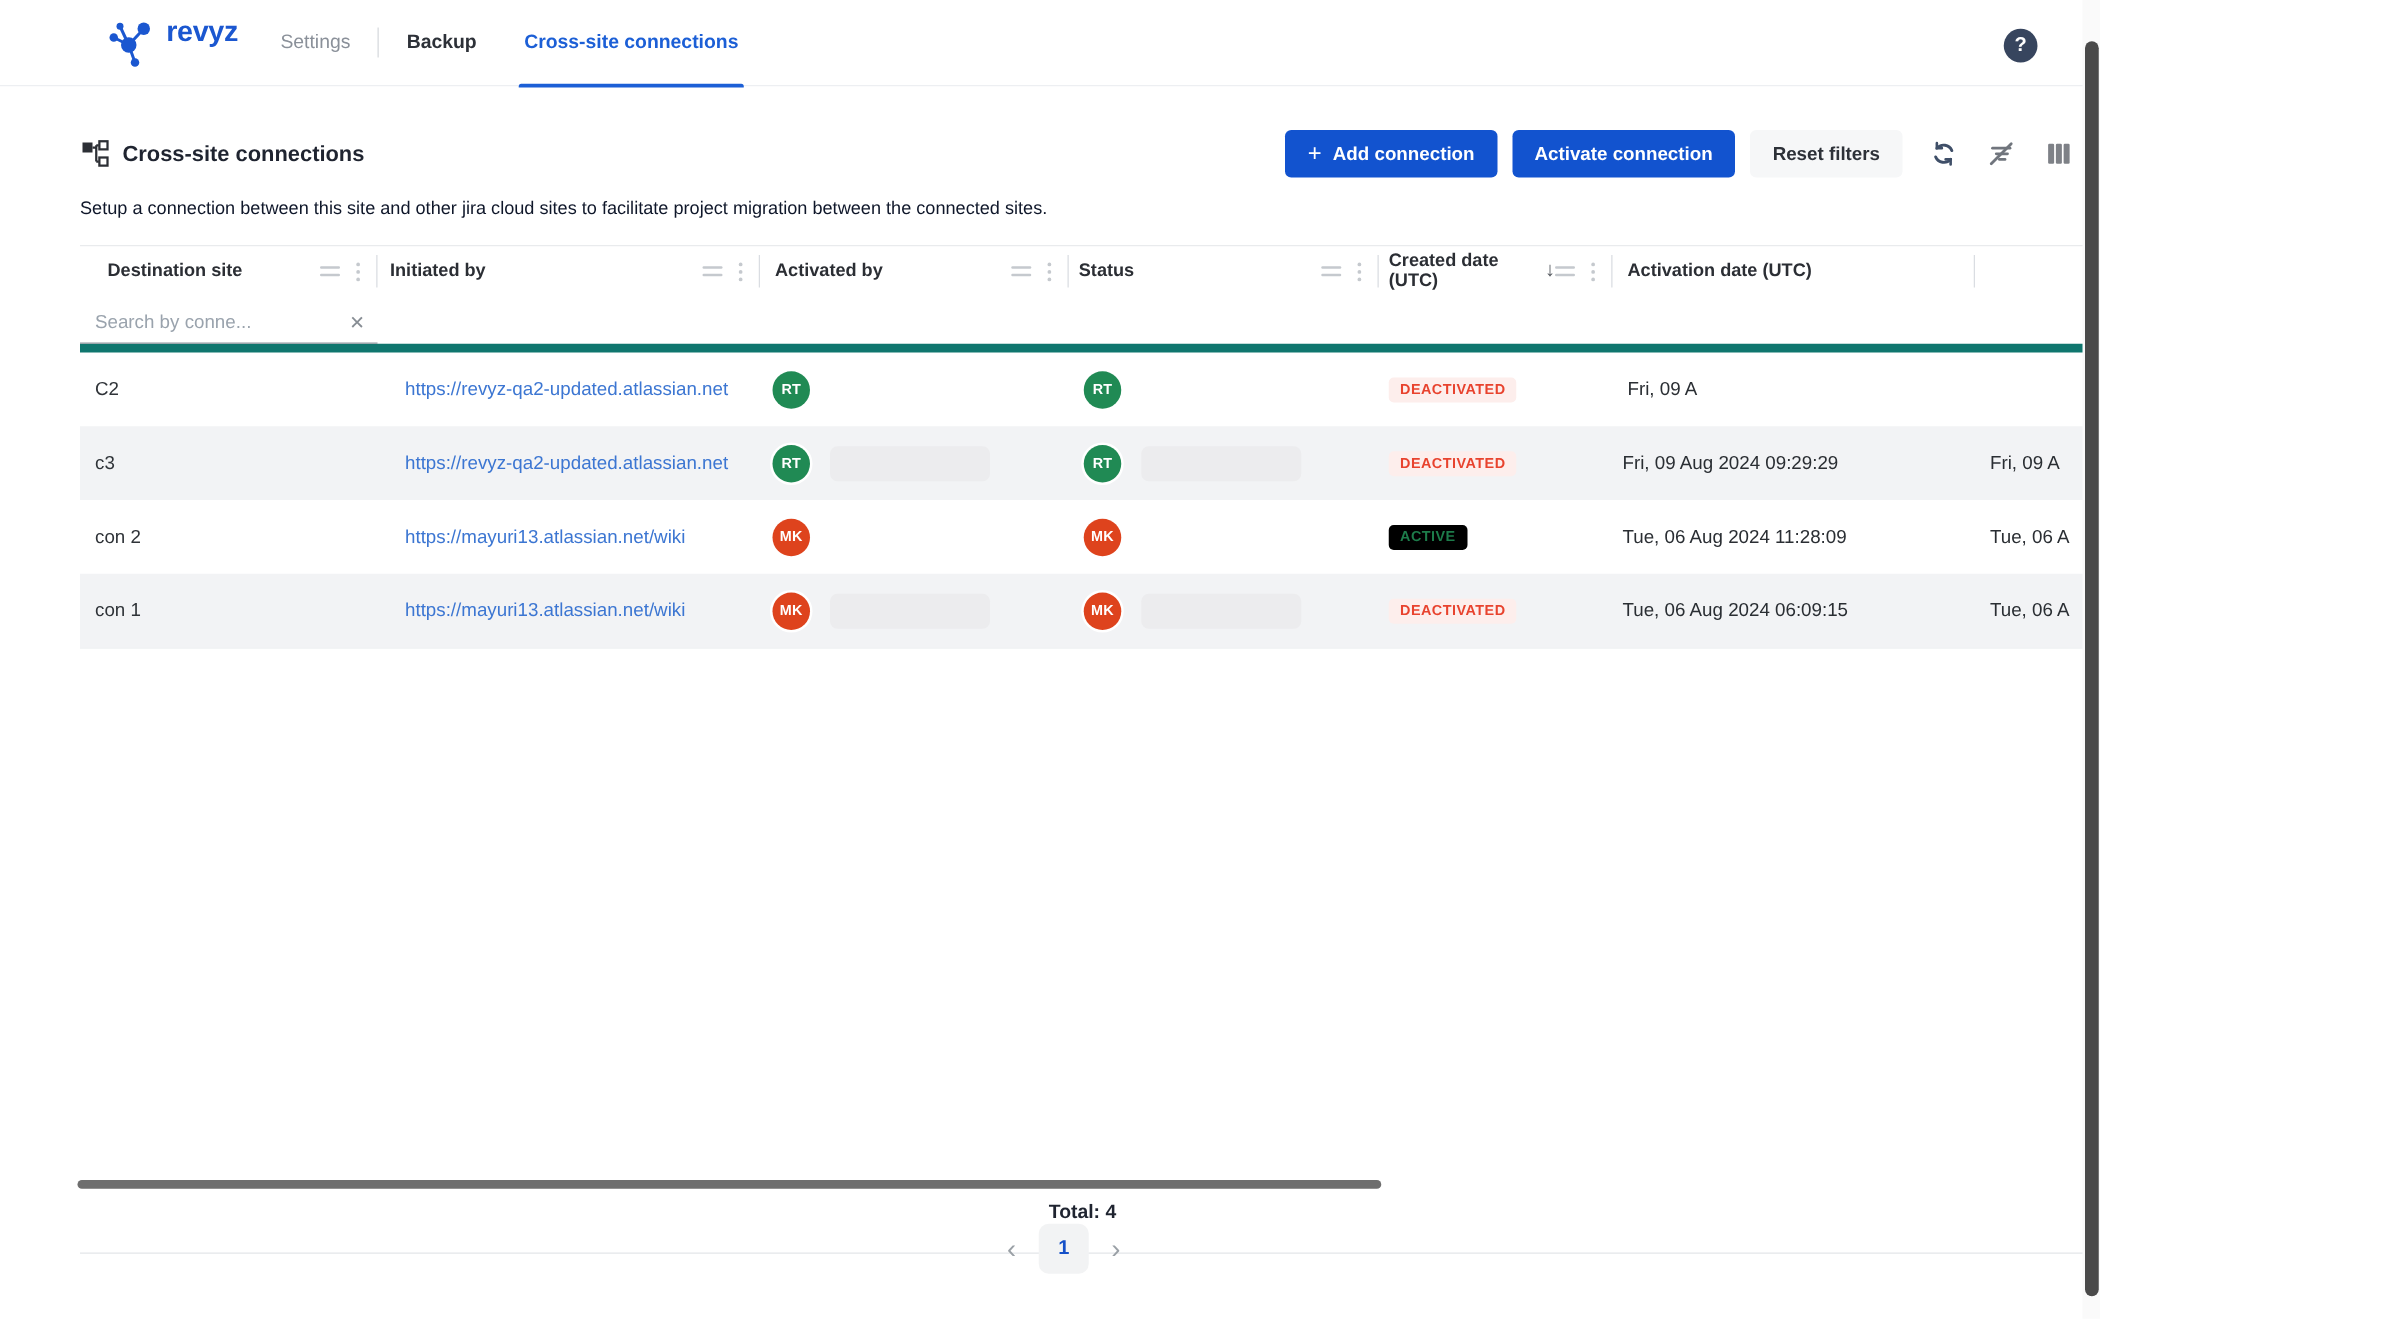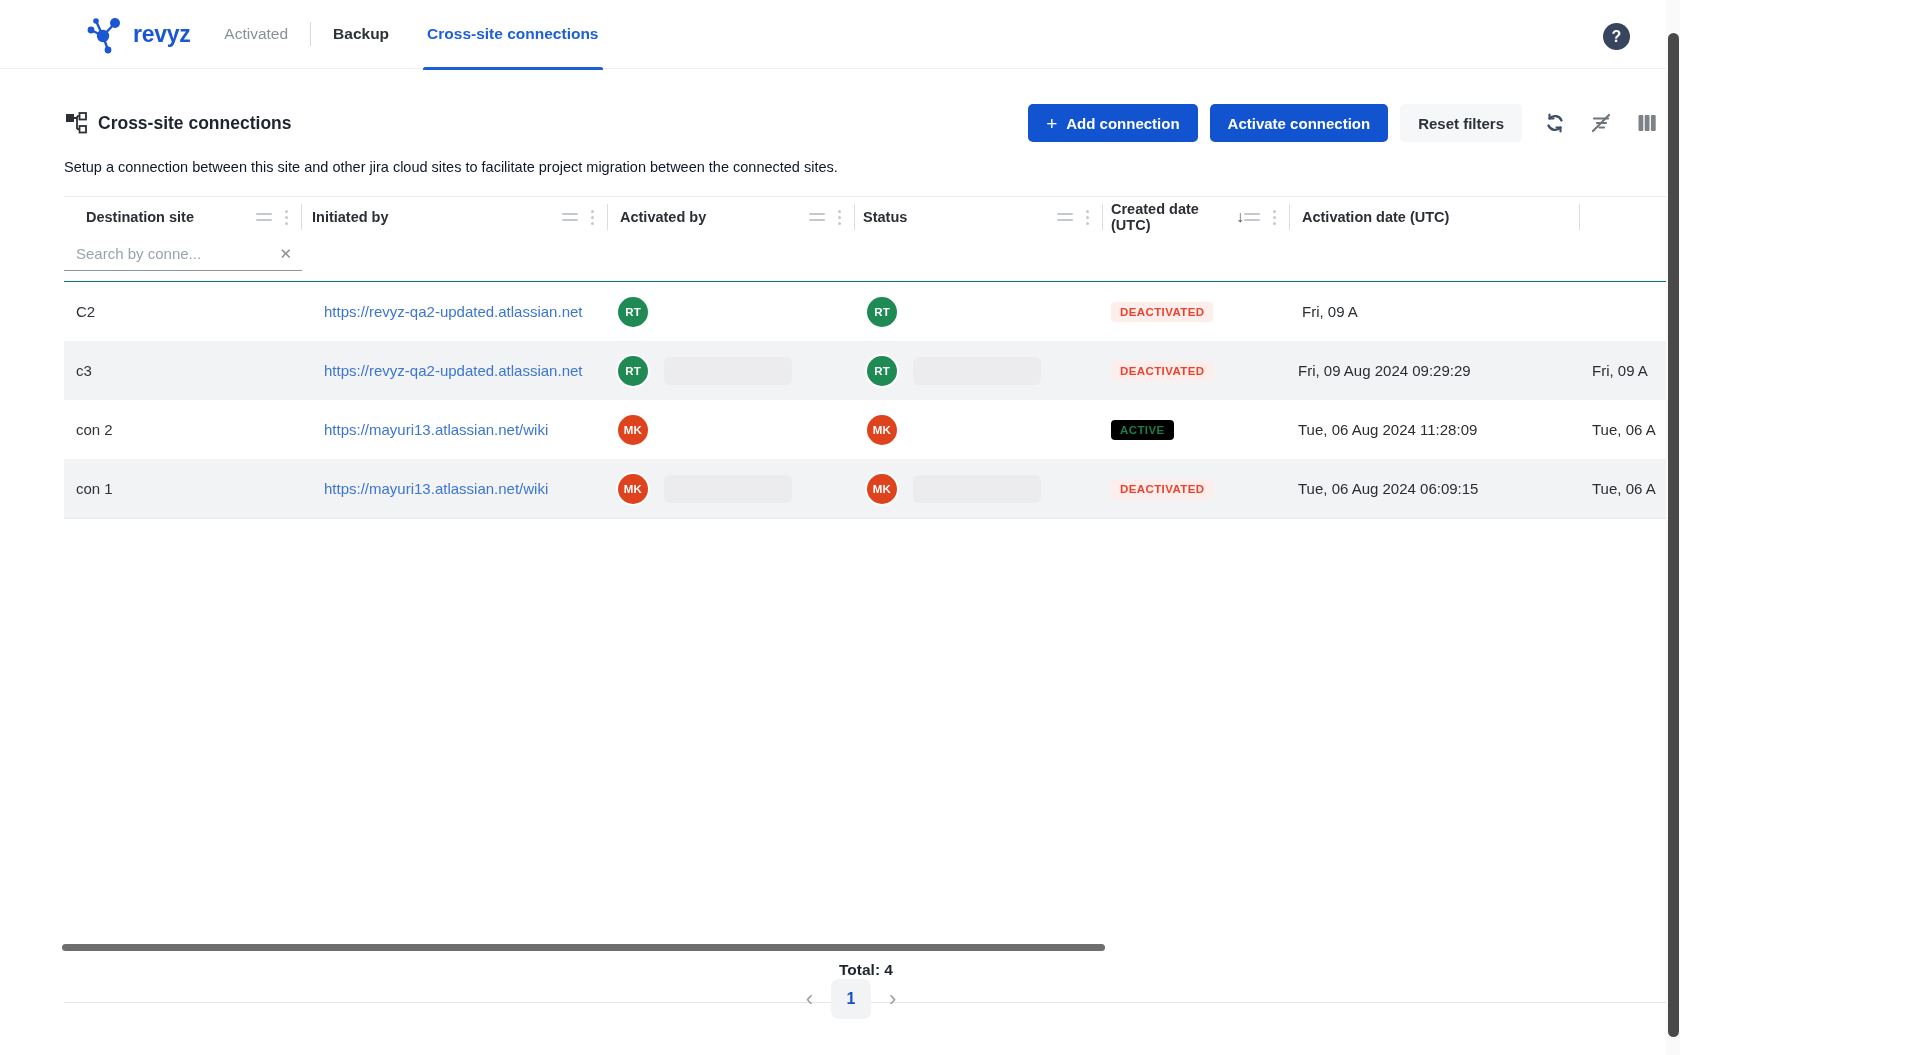--- a/index.html
+++ b/index.html
@@ -2,21 +2,21 @@
 <html><head>
 <meta charset="utf-8">
 <style>
   * { margin:0; padding:0; box-sizing:border-box; }
   html,body { width:1918px; height:1055px; background:#ffffff; overflow:hidden;
     font-family:"Liberation Sans","DejaVu Sans",sans-serif; }
 
   
   .topnav { position:absolute; top:0; left:0; width:1668px; height:69px;
     display:flex; align-items:center; padding-left:86px; border-bottom:1px solid #edeff2; background:#fff; }
-  .brand { display:flex; align-items:center; margin-right:34px; cursor:pointer; }
+  .brand { display:flex; align-items:flex-start; margin-right:34px; cursor:pointer; }
   .brand-text { font-size:23px; font-weight:800; color:#1b57d0; letter-spacing:-0.3px; margin-left:7px; }
   .nav-tab { font-size:15.5px; height:69px; display:flex; align-items:center; position:relative; cursor:pointer; }
   .tab-settings { color:#8a9099; font-weight:500; }
   .nav-divider { width:1px; height:24px; background:#d6d9dd; margin:0 22px; }
   .tab-backup { color:#2d3138; font-weight:700; margin-right:38px; }
   .tab-active { color:#1c5fd6; font-weight:700; }
   .tab-active::after { content:""; position:absolute; left:-4px; right:-4px; bottom:-1px;
     height:3px; background:#1c5fd6; border-radius:2px 2px 0 0; }
   .help-btn { position:absolute; left:1603px; top:23px; width:27px; height:27px; border-radius:50%;
     background:#37455e; color:#fff; font-size:16px; font-weight:700; display:flex;
@@ -48,21 +48,21 @@
   .hcell::after { content:""; position:absolute; right:0; top:7px; height:26px; width:1px; background:#dadde2; }
   .c1 { padding-left:12px; } .c2 { padding-left:22px; } .c3 { padding-left:10px; }
   .c4 { padding-left:12px; } .c5 { padding-left:8px; } .c6 { padding-left:8px; } .c7 { padding-left:12px; }
   .h-icons { margin-left:auto; display:flex; align-items:center; gap:13px; }
   .eq-icon { display:flex; flex-direction:column; gap:4px; cursor:pointer; }
   .eq-icon i { display:block; width:16px; height:2px; background:#c5c9ce; border-radius:1px; }
   .dots-icon { display:flex; flex-direction:column; gap:3px; cursor:pointer; }
   .dots-icon i { display:block; width:3px; height:3px; border-radius:50%; background:#c5c9ce; }
   .sort-arrow { font-size:16px; font-weight:400; color:#54585e; margin-left:8px; }
 
-  .search-row { height:45px; display:flex; align-items:flex-start; border-bottom:1px solid #0f766e; background:#fff; }
+  .search-row { height:45px; display:flex; align-items:flex-end; border-bottom:7px solid #0f766e; background:#fff; }
   .search-box { width:238px; height:34px; display:flex; align-items:center;
     border-bottom:1.5px solid #8f959d; padding:0 6px 0 12px; }
   .search-box input { border:none; outline:none; flex:1; font-size:15px; font-family:inherit;
     color:#333; background:transparent; min-width:0; }
   .search-box input::placeholder { color:#9aa3ad; }
   .clear-x { font-size:15px; color:#878d94; cursor:pointer; padding:2px 4px; }
 
   .drow { height:59px; align-items:center; font-size:15px; color:#2f3338; }
   .drow:nth-child(even) { background:#f2f3f5; }
   .dcell { display:flex; align-items:center; height:59px; overflow:hidden; white-space:nowrap; padding-right:10px; }
@@ -107,21 +107,21 @@
       <g fill="#1b57d0">
         <circle cx="17" cy="24" r="6.2"></circle>
         <circle cx="29" cy="11" r="5"></circle>
         <circle cx="5" cy="18" r="3.4"></circle>
         <circle cx="10" cy="9" r="2.8"></circle>
         <circle cx="22" cy="38" r="3.4"></circle>
       </g>
     </svg>
     <span class="brand-text">revyz</span>
   </div>
-  <div class="nav-tab tab-settings">Activated</div>
+  <div class="nav-tab tab-settings">Settings</div>
   <div class="nav-divider"></div>
   <div class="nav-tab tab-backup">Backup</div>
   <div class="nav-tab tab-active">Cross-site connections</div>
   <div class="help-btn">?</div>
 </div>
 
 <div class="page-head">
   <div class="title-wrap">
     <svg width="24" height="24" viewBox="0 0 24 24">
       <rect x="2" y="3" width="8" height="8" fill="#2c2f35"></rect>

